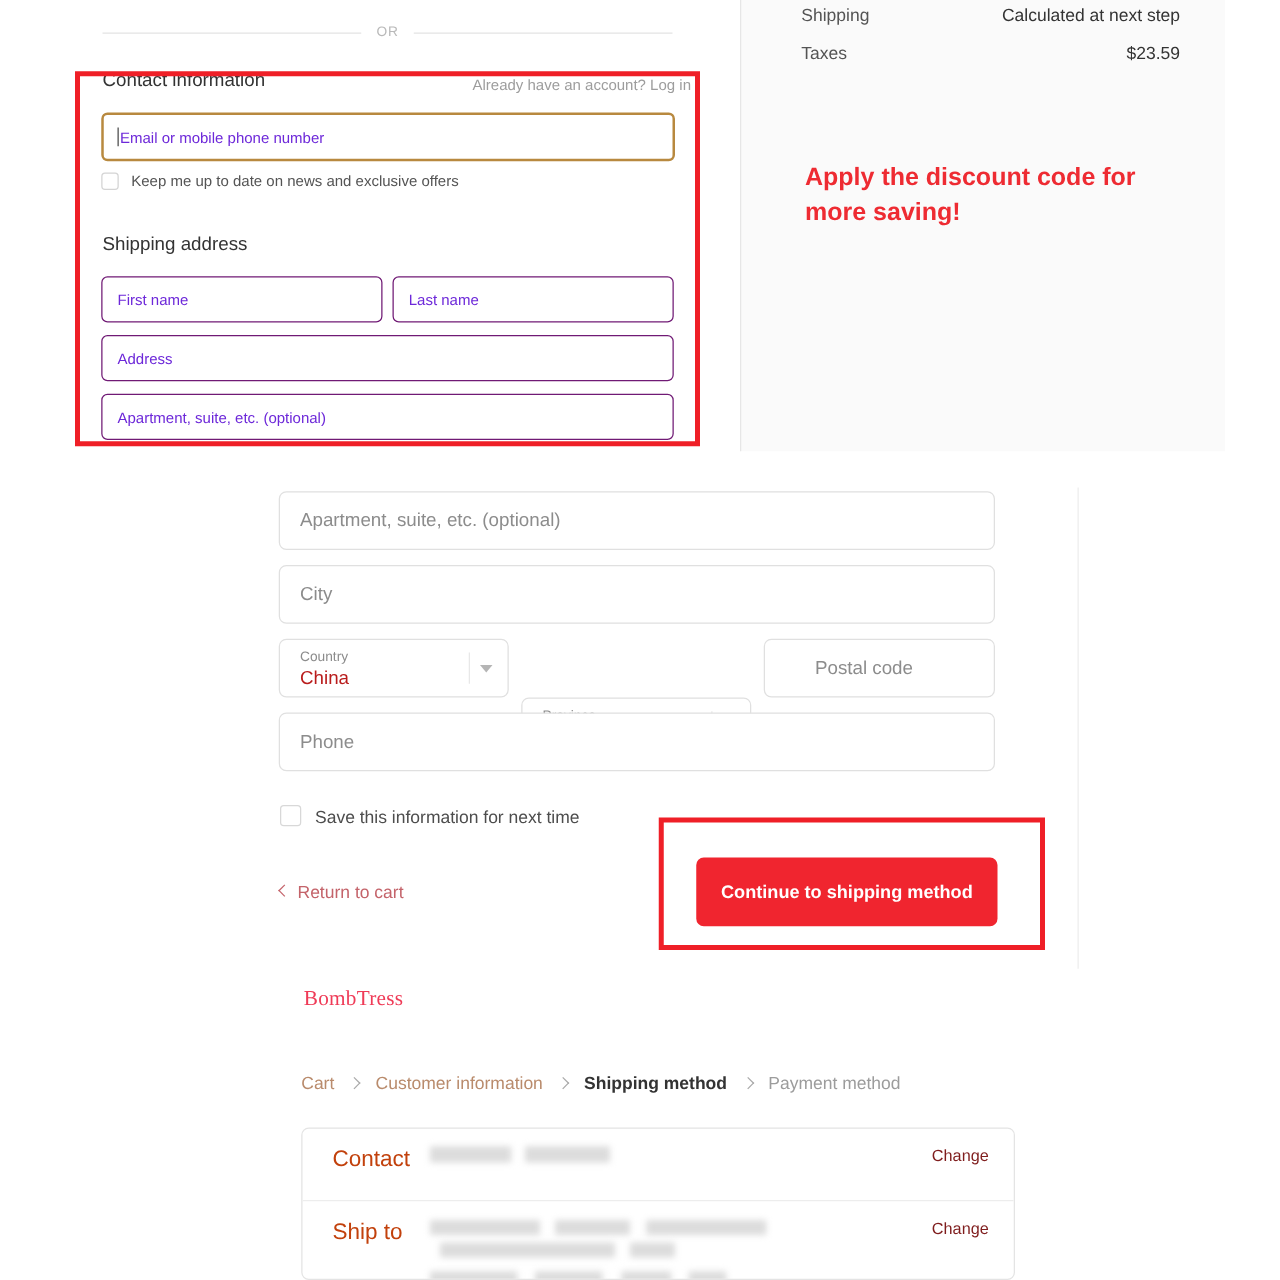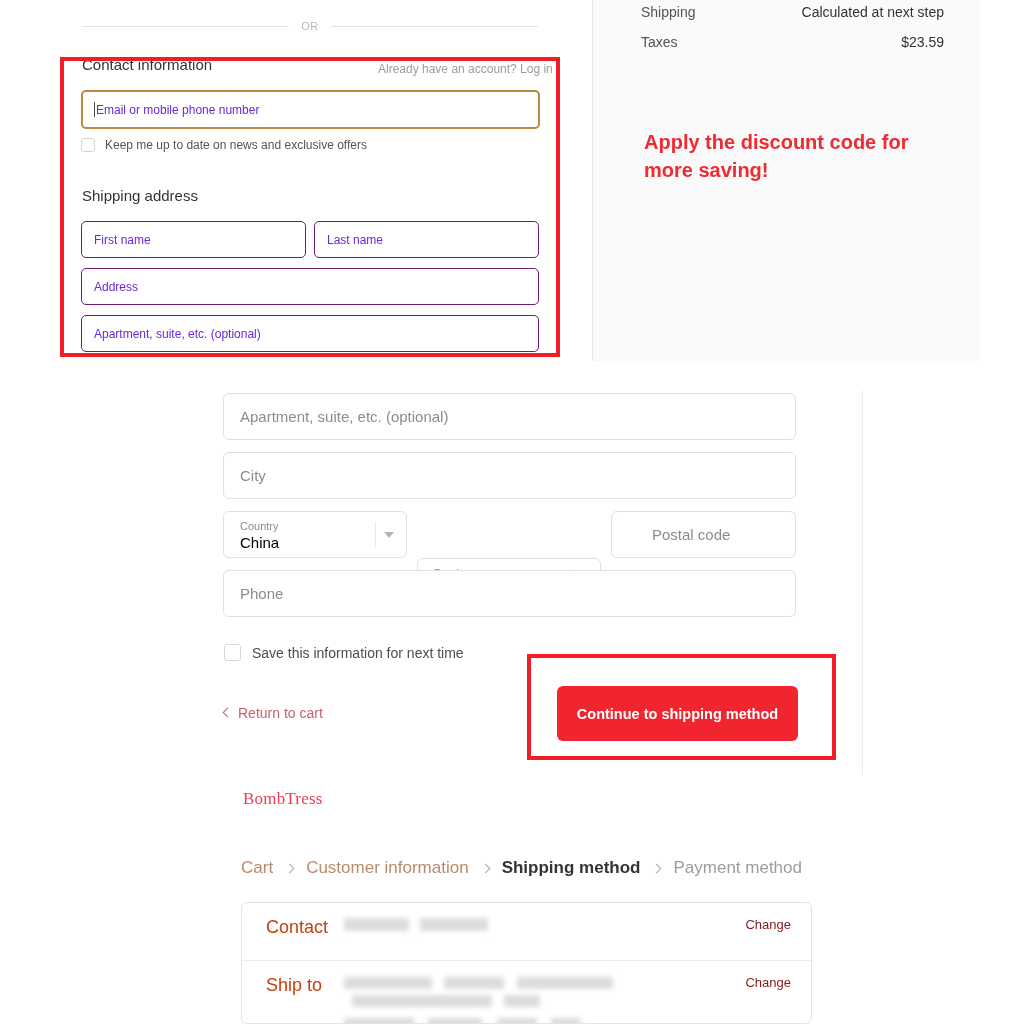--- a/index.html
+++ b/index.html
@@ -101,21 +101,21 @@
   .field-lg .ph { font-size: 15px; color: #8c8c8c; }
   .select-lg {
     box-sizing: border-box;
     border: 1px solid #e0e0e0;
     border-radius: 6px;
     background: #ffffff;
     position: relative;
     padding: 8px 16px 6px 16px;
   }
   .select-lg .sel-label { font-size: 11px; color: #8c8c8c; line-height: 13px; }
-  .select-lg .sel-value { font-size: 15px; color: #000000; line-height: 19px; }
+  .select-lg .sel-value { font-size: 15px; color: #b91c1c; line-height: 19px; }
   .select-lg .sel-value.placeholder { color: #6e6e6e; }
   .sel-sep {
     position: absolute; right: 30px; top: 10px; bottom: 10px;
     width: 1px; background: #e8e8e8;
   }
   .sel-arrow {
     position: absolute; right: 12px; top: 50%; margin-top: -3px;
     width: 0; height: 0;
     border-left: 5px solid transparent;
     border-right: 5px solid transparent;
@@ -172,21 +172,21 @@
     left: 243px; top: 789px;
     font-family: "Liberation Serif", serif;
     font-size: 17px;
     color: #ef3b57;
     letter-spacing: .2px;
     white-space: nowrap;
   }
   #breadcrumb {
     left: 241px; top: 858px;
     display: flex; align-items: center; gap: 13px;
-    font-size: 17px;
+    font-size: 14px;
     justify-content: flex-end;
   }
   #breadcrumb .crumb { color: #9c9c9c; }
   #breadcrumb .crumb.link { color: #b98b6c; }
   #breadcrumb .crumb.current { color: #333333; font-weight: bold; }
   .chev-right {
     width: 6px; height: 6px;
     border-top: 1.6px solid #a9a9a9;
     border-right: 1.6px solid #a9a9a9;
     transform: rotate(45deg);

